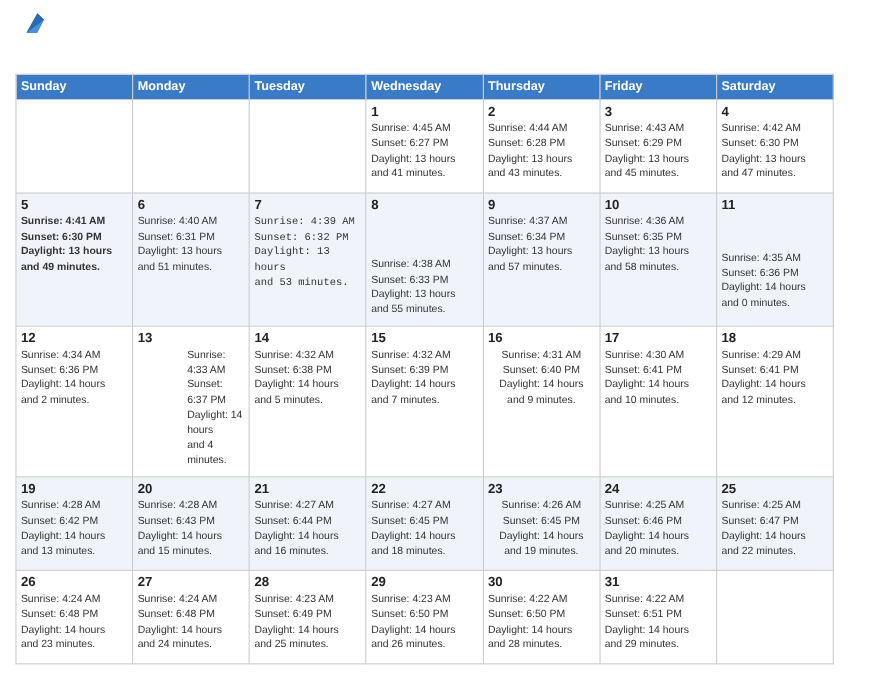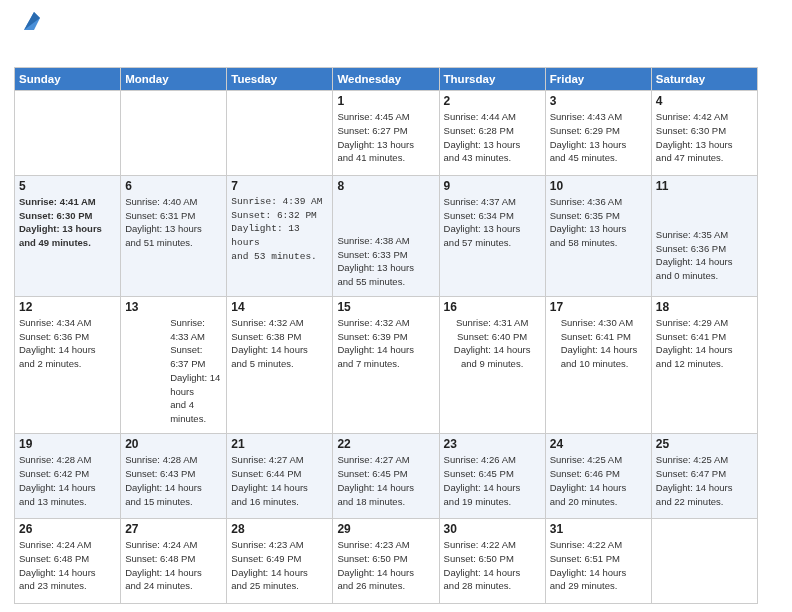--- a/index.html
+++ b/index.html
@@ -246,21 +246,21 @@
           </td>
           <td>
             <span class="day-num">16</span>
             <div class="day-info" style="white-space: pre-line; text-align: center;">Sunrise: 4:31 AM
 Sunset: 6:40 PM
 Daylight: 14 hours
 and 9 minutes.</div>
           </td>
           <td>
             <span class="day-num">17</span>
-            <div class="day-info" style="white-space: pre-line; margin-left: 11px;">Sunrise: 4:30 AM
+            <div class="day-info" style="white-space: pre-line;">Sunrise: 4:30 AM
 Sunset: 6:41 PM
 Daylight: 14 hours
 and 10 minutes.</div>
           </td>
           <td>
             <span class="day-num">18</span>
             <div class="day-info" style="white-space: pre-line;">Sunrise: 4:29 AM
 Sunset: 6:41 PM
 Daylight: 14 hours
 and 12 minutes.</div>
@@ -290,21 +290,21 @@
           </td>
           <td>
             <span class="day-num">22</span>
             <div class="day-info" style="white-space: pre-line;">Sunrise: 4:27 AM
 Sunset: 6:45 PM
 Daylight: 14 hours
 and 18 minutes.</div>
           </td>
           <td>
             <span class="day-num">23</span>
-            <div class="day-info" style="white-space: pre-line;">Sunrise: 4:26 AM
+            <div class="day-info" style="white-space: pre-line; text-align: center;">Sunrise: 4:26 AM
 Sunset: 6:45 PM
 Daylight: 14 hours
 and 19 minutes.</div>
           </td>
           <td>
             <span class="day-num">24</span>
             <div class="day-info" style="white-space: pre-line;">Sunrise: 4:25 AM
 Sunset: 6:46 PM
 Daylight: 14 hours
 and 20 minutes.</div>

